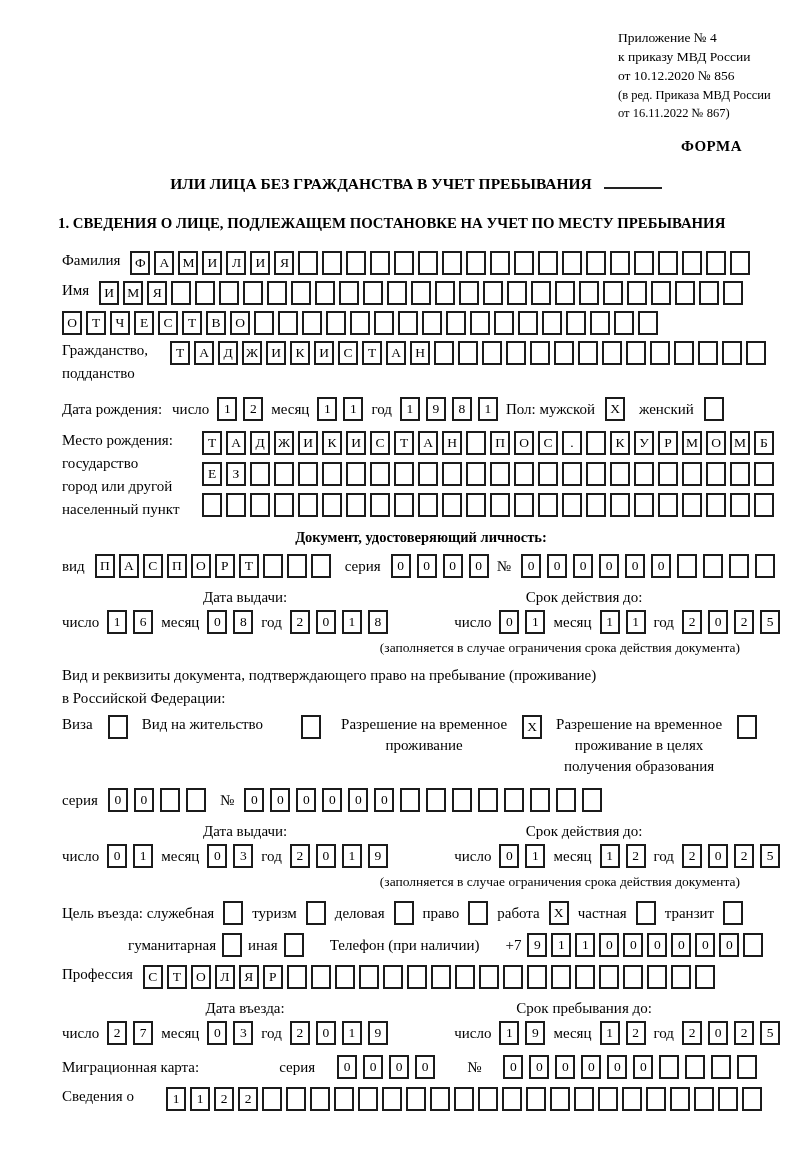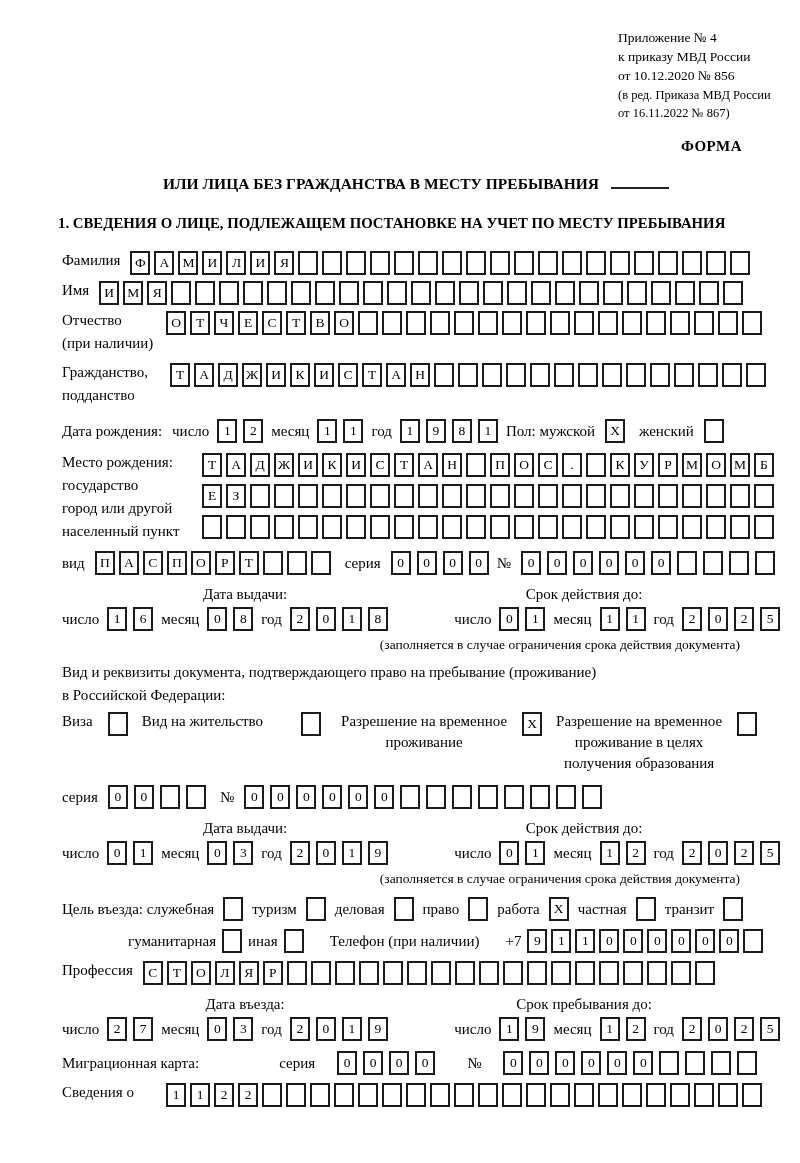--- a/index.html
+++ b/index.html
@@ -81,21 +81,21 @@
     <div>Приложение № 4</div>
     <div>к приказу МВД России</div>
     <div>от 10.12.2020 № 856</div>
     <div class="sub">(в ред. Приказа МВД России</div>
     <div class="sub">от 16.11.2022 № 867)</div>
   </div>
 
   <div class="forma">ФОРМА</div>
 
   <div class="title">
-    <div><span>ИЛИ ЛИЦА БЕЗ ГРАЖДАНСТВА В МЕСТУ ПРЕБЫВАНИЯ</span><span class="title-underline"></span></div>
+    <div><span>ИЛИ ЛИЦА БЕЗ ГРАЖДАНСТВА В УЧЕТ ПРЕБЫВАНИЯ</span><span class="title-underline"></span></div>
   </div>
 
   <div class="sec">1. СВЕДЕНИЯ О ЛИЦЕ, ПОДЛЕЖАЩЕМ ПОСТАНОВКЕ НА УЧЕТ ПО МЕСТУ ПРЕБЫВАНИЯ</div>
 
   <div class="frow">
     <span class="lbl">Фамилия</span>
     <span class="cellrow">
         <span class="cell">Ф</span>
         <span class="cell">А</span>
         <span class="cell">М</span>
@@ -152,24 +152,20 @@
         <span class="cell"></span>
         <span class="cell"></span>
         <span class="cell"></span>
         <span class="cell"></span>
         <span class="cell"></span>
         <span class="cell"></span>
       </span>
   </div>
 
   <div class="frow">
-    <span class="lblblock w-patr">
-      <div>Отчество</div>
-      <div>(при наличии)</div>
-    </span>
     <span class="cellrow">
         <span class="cell">О</span>
         <span class="cell">Т</span>
         <span class="cell">Ч</span>
         <span class="cell">Е</span>
         <span class="cell">С</span>
         <span class="cell">Т</span>
         <span class="cell">В</span>
         <span class="cell">О</span>
         <span class="cell"></span>
@@ -341,20 +337,21 @@
           <span class="cell"></span>
           <span class="cell"></span>
           <span class="cell"></span>
           <span class="cell"></span>
           <span class="cell"></span>
           <span class="cell"></span>
         </span>
     </span>
   </div>
 
+  <div class="dochead">Документ, удостоверяющий личность:</div>
 
   <div class="inlinerow">
     <span class="lbl">вид</span>
     <span class="cellrow">
         <span class="cell">П</span>
         <span class="cell">А</span>
         <span class="cell">С</span>
         <span class="cell">П</span>
         <span class="cell">О</span>
         <span class="cell">Р</span>

